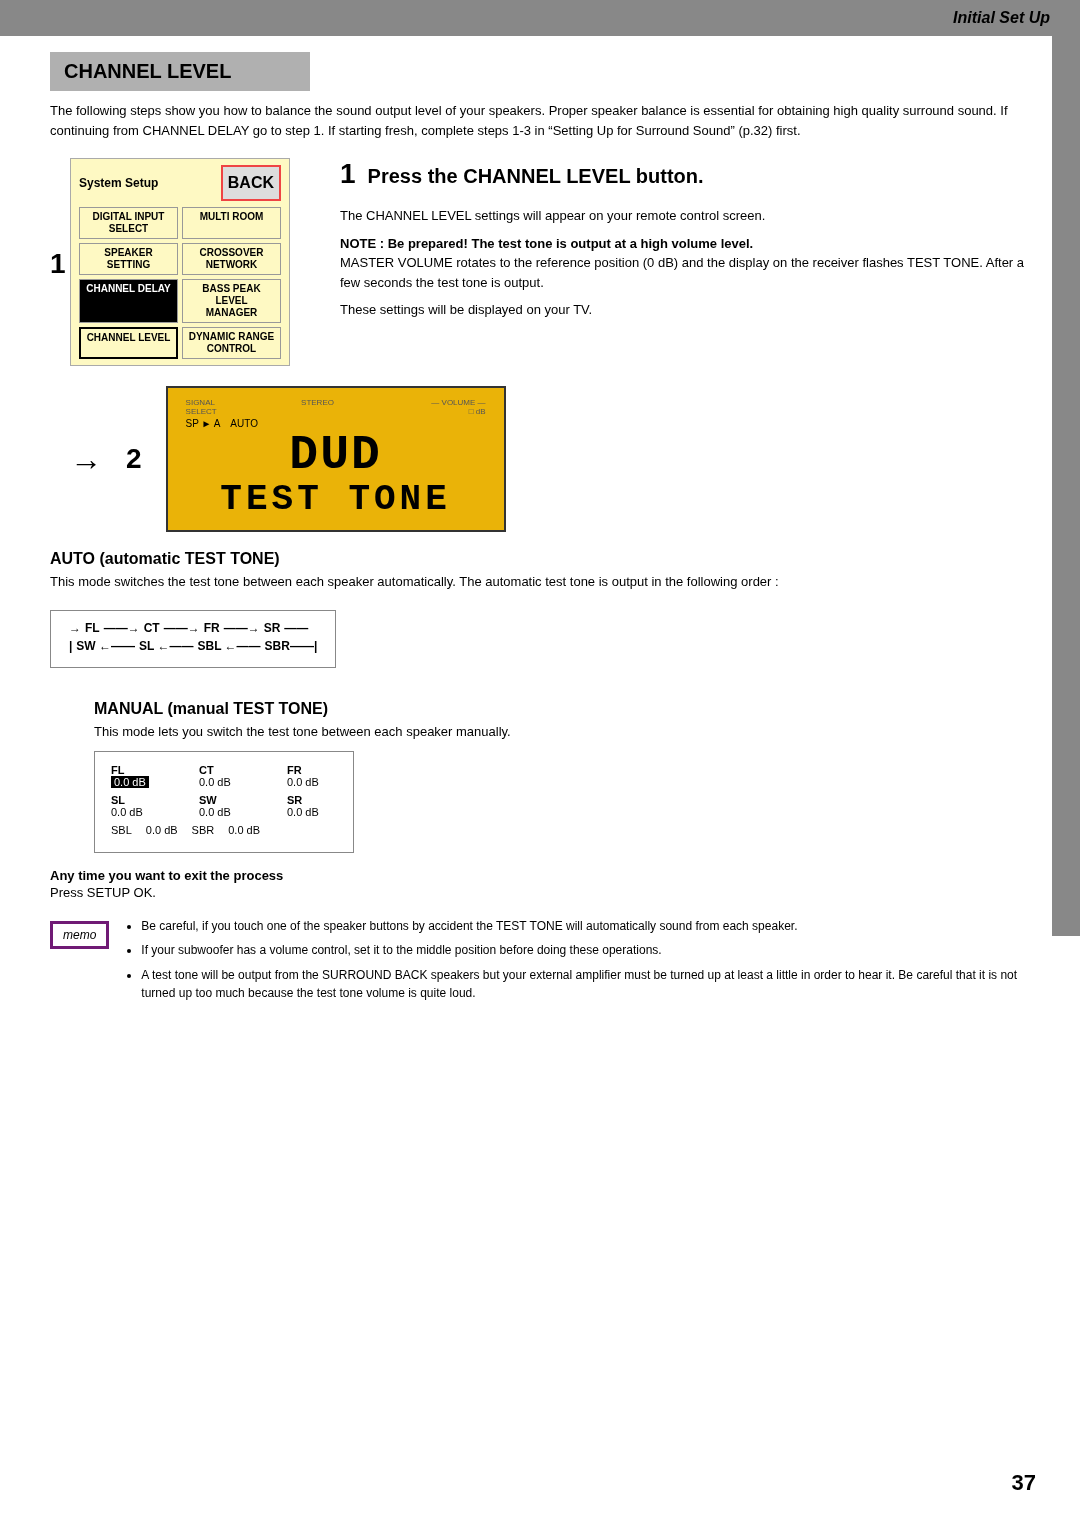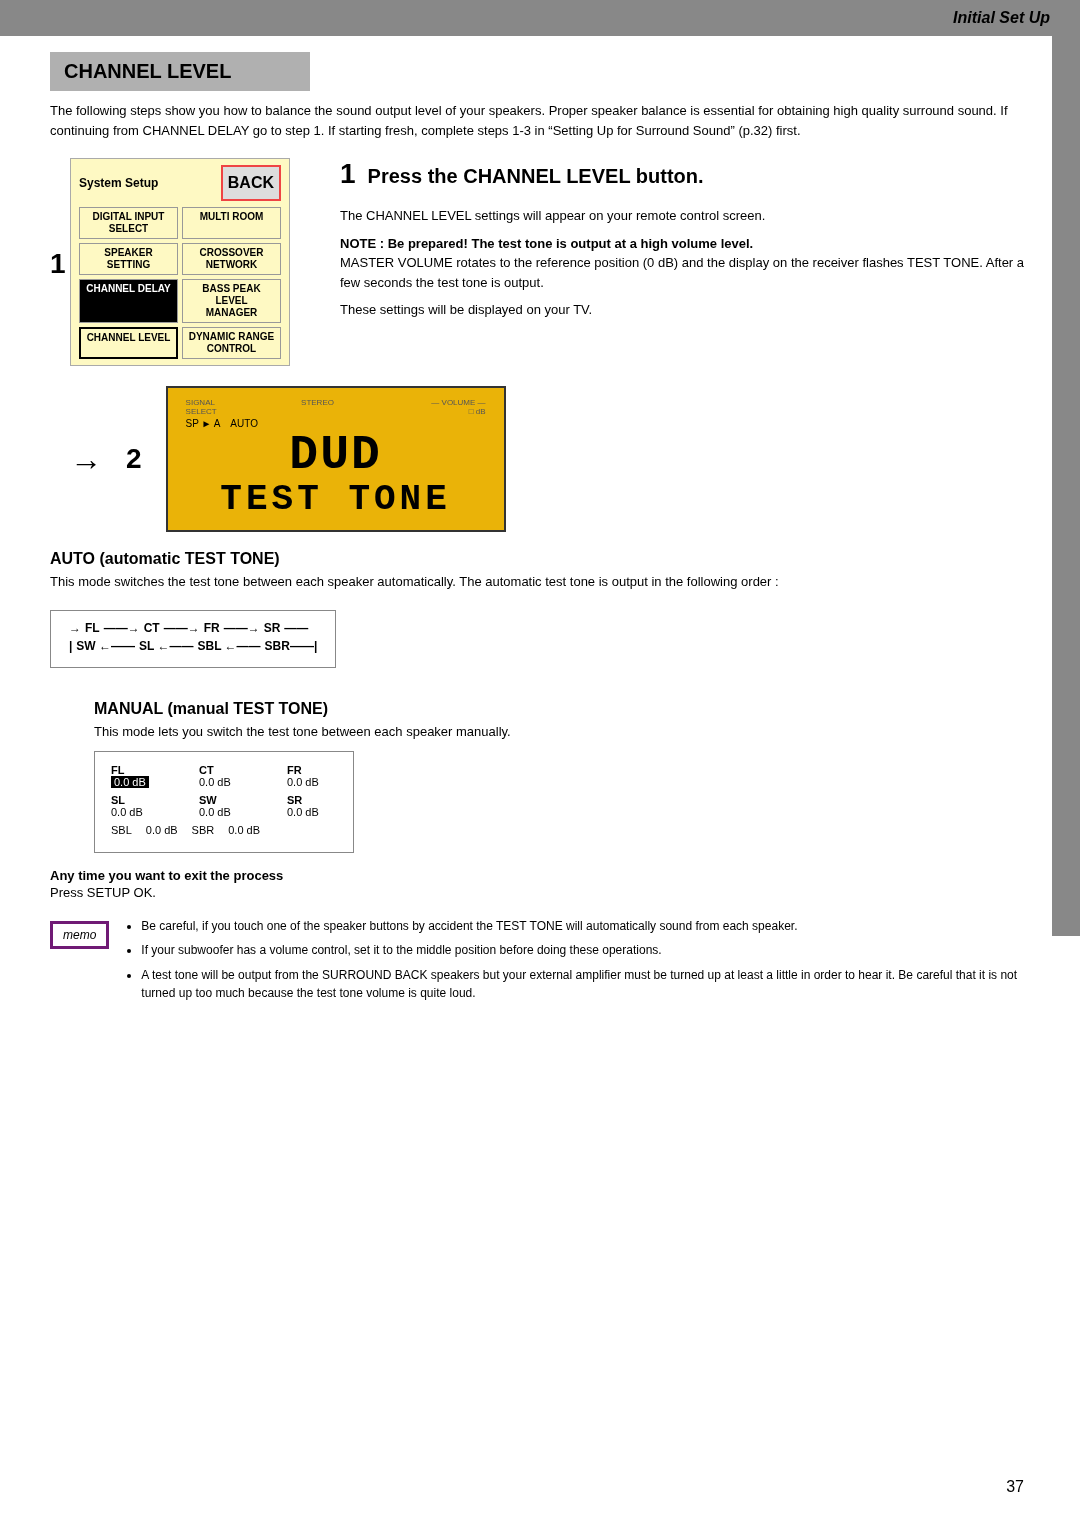--- a/index.html
+++ b/index.html
@@ -36,23 +36,23 @@
       top: 36px;
       width: 28px;
       background: #888;
       height: 900px;
     }
 
     
     .page-number {
       position: absolute;
       bottom: 30px;
-      right: 56px;
-      font-size: 16px;
-      font-weight: normal;
+      right: 44px;
+      font-size: 22px;
+      font-weight: bold;
     }
 
     
     .content {
       padding: 0 50px 0 50px;
     }
 
     
     .chapter-title {
       background: #b0b0b0;

